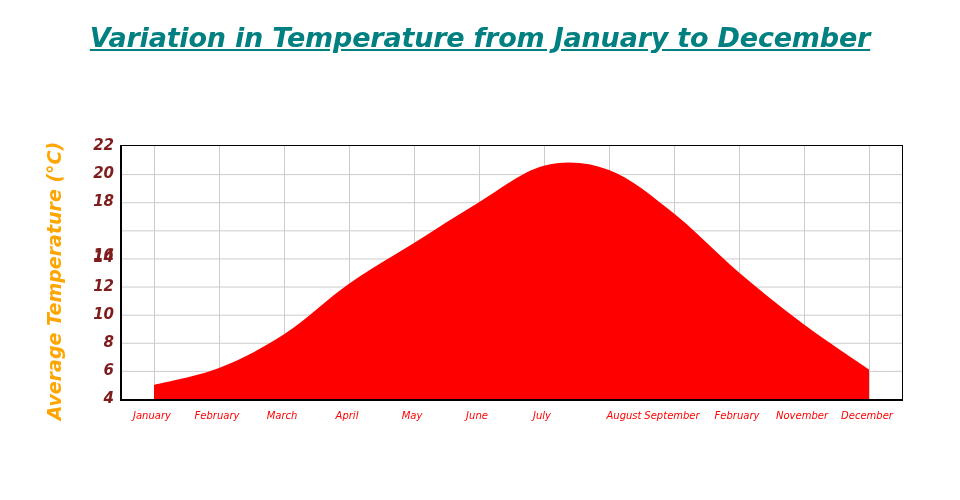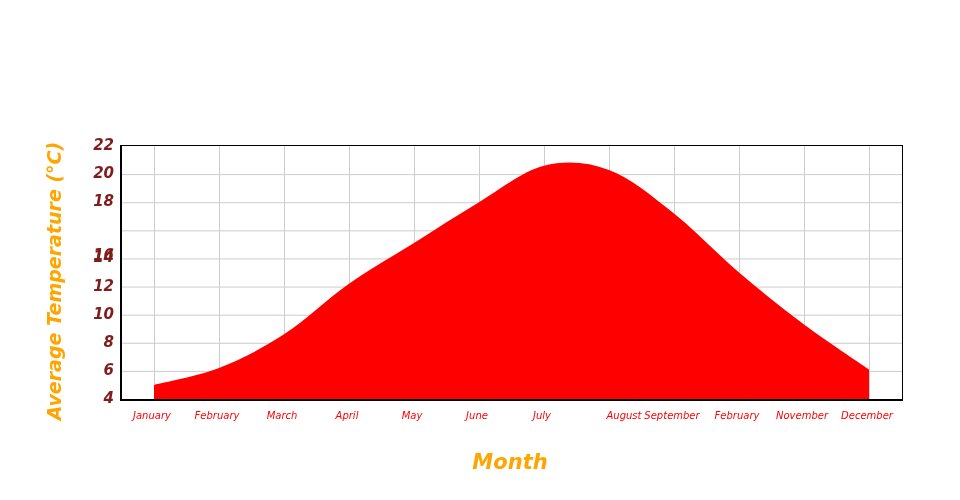--- a/index.html
+++ b/index.html
@@ -117,24 +117,24 @@
     white-space: nowrap;
     text-align: center;
     transform: translateX(-50%);
   }
 </style>
 </head>
 <body>
 
 <div id="chart-figure">
 
+  <div id="chart-title">Variation in Temperature from January to December</div>
 
   <div id="y-axis-title">Average Temperature (°C)</div>
 
-  <div id="x-axis-title">Month</div>
 
   <div id="y-tick-labels">
       <div class="y-tick-wrap" style="top: 136px;">22</div>
       <div class="y-tick-wrap" style="top: 164.111px;">20</div>
       <div class="y-tick-wrap" style="top: 192.222px;">18</div>
       <div class="y-tick-wrap" style="top: 220.333px; margin-top: 26px;">16</div>
       <div class="y-tick-wrap" style="top: 248.444px;">14</div>
       <div class="y-tick-wrap" style="top: 276.556px;">12</div>
       <div class="y-tick-wrap" style="top: 304.667px;">10</div>
       <div class="y-tick-wrap" style="top: 332.778px;">8</div>

